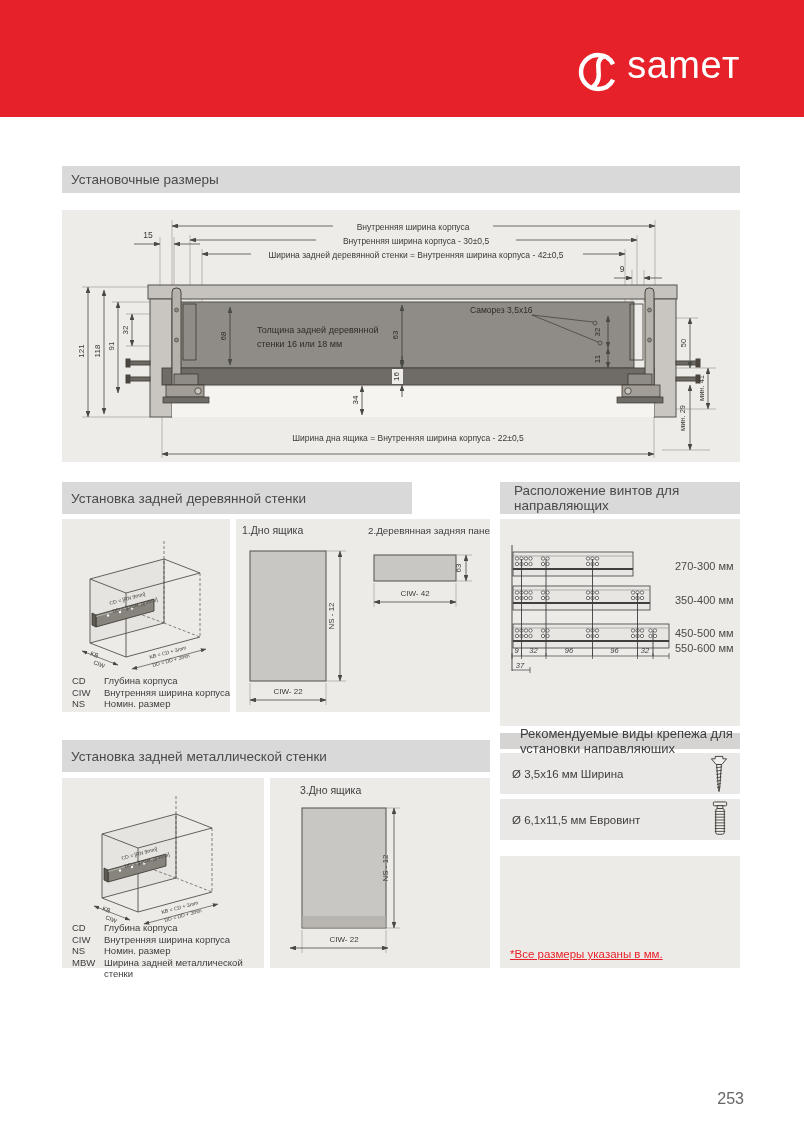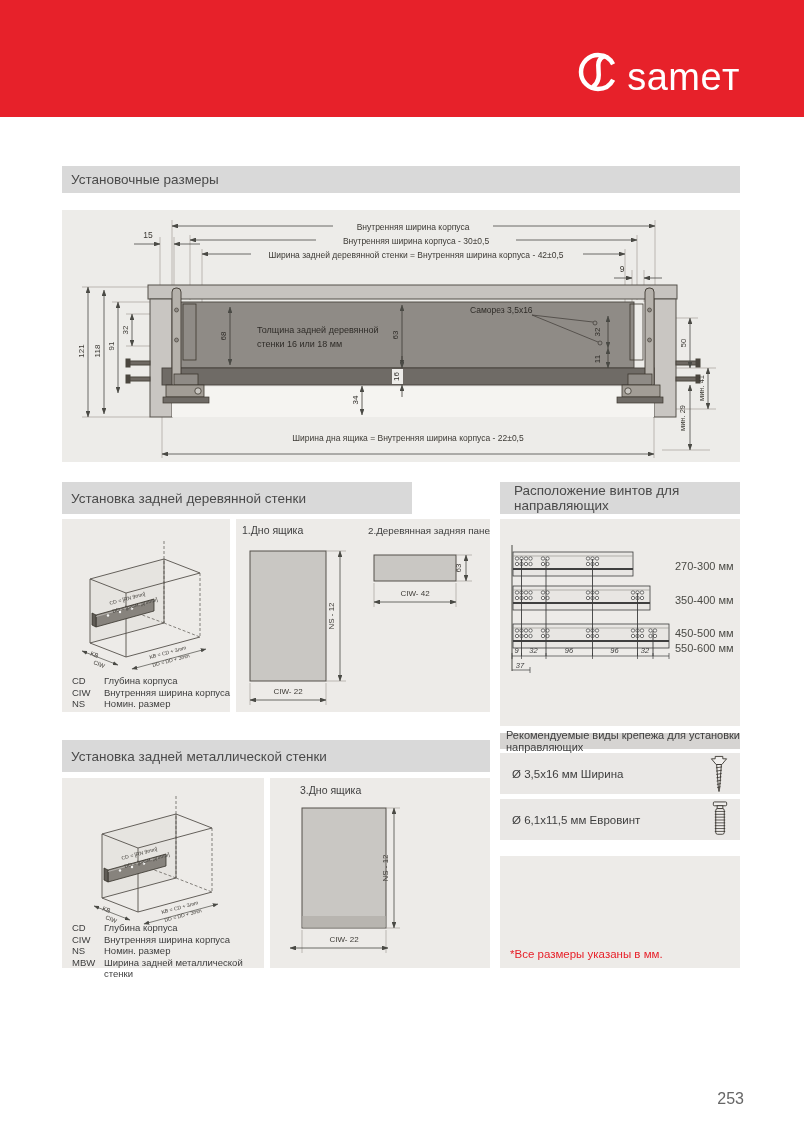--- a/index.html
+++ b/index.html
@@ -1,30 +1,30 @@
 <!DOCTYPE html>
 <html><head>
 <meta charset="utf-8">
 <style>
   html,body{margin:0;padding:0;background:#ffffff;}
   .page{position:relative;width:804px;height:1133px;background:#ffffff;overflow:hidden;
         font-family:"Liberation Sans", sans-serif;outline:1px solid #cfcfcf;}
   .abs{position:absolute;}
   .header{left:0;top:0;width:804px;height:117px;background:#e7212a;}
-  .logo{right:64px;top:46px;display:flex;align-items:flex-end;gap:6px;color:#ffffff;}
+  .logo{right:64px;top:46px;display:flex;align-items:flex-start;gap:6px;color:#ffffff;}
   .logo-text{font-size:38px;letter-spacing:0.5px;line-height:1;}
   .secbar{background:#d9d9d9;color:#4a4a4a;font-size:13.5px;display:flex;align-items:center;
           padding-left:9px;box-sizing:border-box;}
   .panel{background:#edebe8;}
   .legend{left:10px;font-size:9.5px;color:#3d3d3d;line-height:11.5px;}
   .lrow{display:flex;}
   .lrow .abbr{width:32px;flex:0 0 32px;}
   svg{font-family:"Liberation Sans", sans-serif;}
-  .fhead{background:#d6d4d2;color:#3e3e3e;font-size:11px;display:flex;align-items:center;
-         padding-left:6px;box-sizing:border-box;}
+  .fhead{background:#d6d4d2;color:#3e3e3e;font-size:13px;display:flex;align-items:center;
+         padding-left:20px;box-sizing:border-box;}
   .fitem{background:#eae8e6;display:flex;align-items:center;color:#3e3e3e;font-size:11.5px;
          padding-left:12px;box-sizing:border-box;}
   .ficon{position:absolute;right:12px;top:50%;transform:translateY(-50%);}
   .rednote{color:#e7212a;font-size:11.5px;}
   .pagenum{color:#666666;font-size:16px;}
 </style>
 </head>
 <body>
 
 <div class="page">
@@ -516,18 +516,18 @@
           <line x1="2.5" y1="20" x2="13.5" y2="20"></line>
         <line x1="2.5" y1="23" x2="13.5" y2="23"></line>
           <line x1="2.5" y1="26" x2="13.5" y2="26"></line>
         <line x1="2.5" y1="29" x2="13.5" y2="29"></line>
           <line x1="2.5" y1="32" x2="13.5" y2="32"></line>
       </g>
     </svg>
   </div>
 
   <div class="abs panel" style="left:500px;top:856px;width:240px;height:112px;">
-    <div class="abs rednote" style="left:10px;bottom:8px;">*Все размеры указаны в мм.</div>
+    <div class="abs rednote" style="left:10px;bottom:8px;text-decoration:underline;">*Все размеры указаны в мм.</div>
   </div>
 
   <div class="abs pagenum" style="right:60px;top:1090px;">253</div>
 
 </div>
 
 </body></html>

